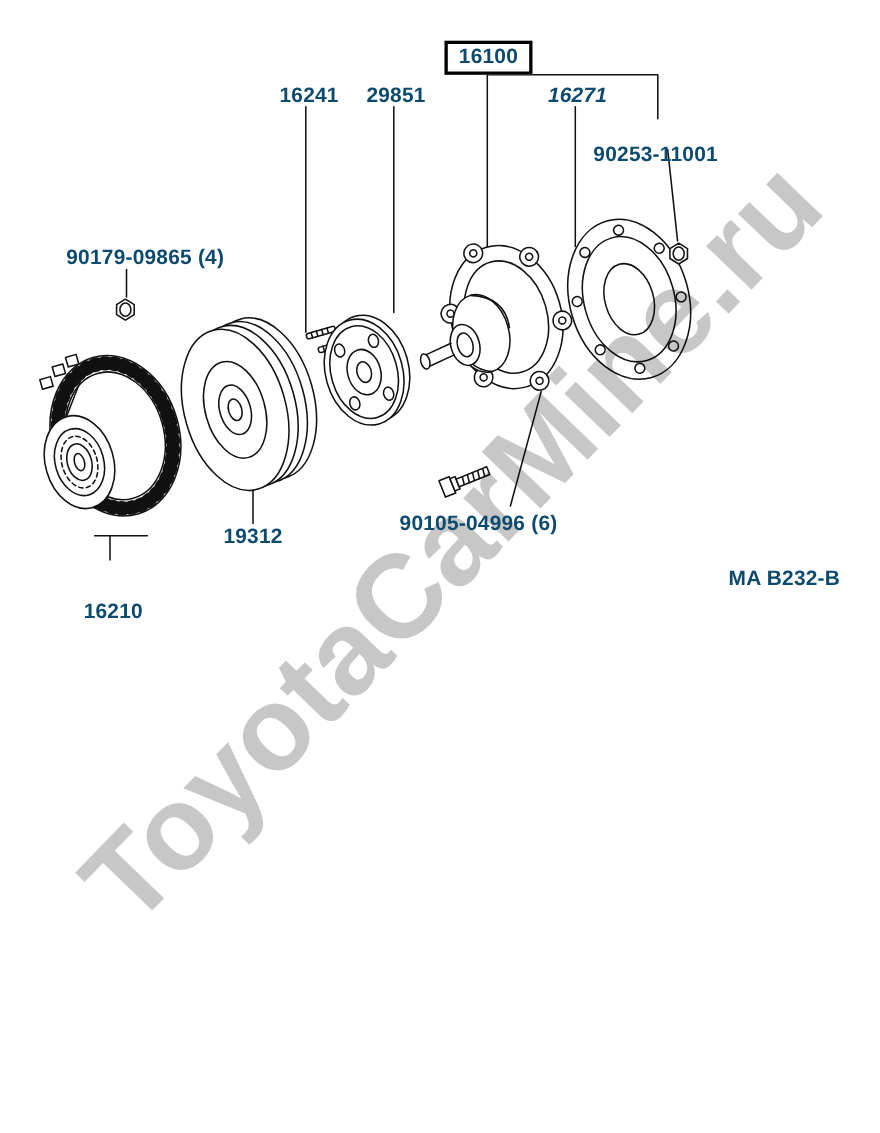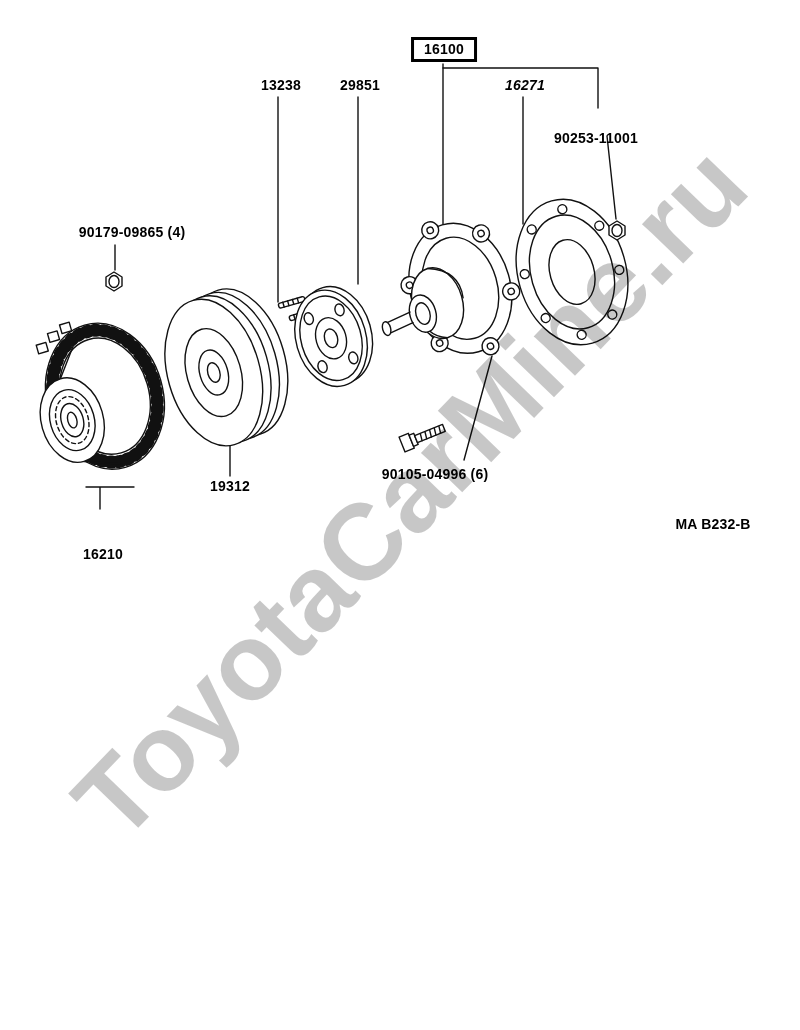--- a/index.html
+++ b/index.html
@@ -23,23 +23,23 @@
     font-weight: bold;
     white-space: nowrap;
     color: rgba(0, 0, 0, 0.22);
     transform: rotate(-46deg);
     pointer-events: none;
     user-select: none;
   }
   .label {
     position: absolute;
     transform: translateX(-50%);
-    font-size: 14px;
+    font-size: 19px;
     font-weight: bold;
-    color: #000000;
+    color: #0c4a6e;
     white-space: nowrap;
     letter-spacing: 0.2px;
   }
   .label.boxed {
     border: 3px solid #000;
     padding: 1px 10px 2px;
     background: #fff;
   }
 </style>
 </head>
@@ -169,21 +169,21 @@
         </g>
         <path d="M421 431 L420 438 M426 431 L425 438 M431 431 L430 438 M436 431 L435 438 M441 431 L440 438"></path>
       </g>
 
     </g>
   </svg>
 
   <div class="watermark">ToyotaCarMine.ru</div>
 
   <div class="label boxed" style="left:444px; top:37px;">16100</div>
-  <div class="label" style="left:281px; top:77px;">13238</div>
+  <div class="label" style="left:281px; top:77px;">16241</div>
   <div class="label" style="left:360px; top:77px;">29851</div>
   <div class="label" style="left:525px; top:77px;font-style:italic;">16271</div>
   <div class="label" style="left:596px; top:113px;margin-top:17px;">90253-11001</div>
   <div class="label" style="left:132px; top:224px;">90179-09865 (4)</div>
   <div class="label" style="left:230px; top:478px;">19312</div>
   <div class="label" style="left:103px; top:510px;margin-top:36px;">16210</div>
   <div class="label" style="left:435px; top:466px;">90105-04996 (6)</div>
   <div class="label" style="left:713px; top:516px;text-align:right;">MA B232-B</div>
 
 </div>

